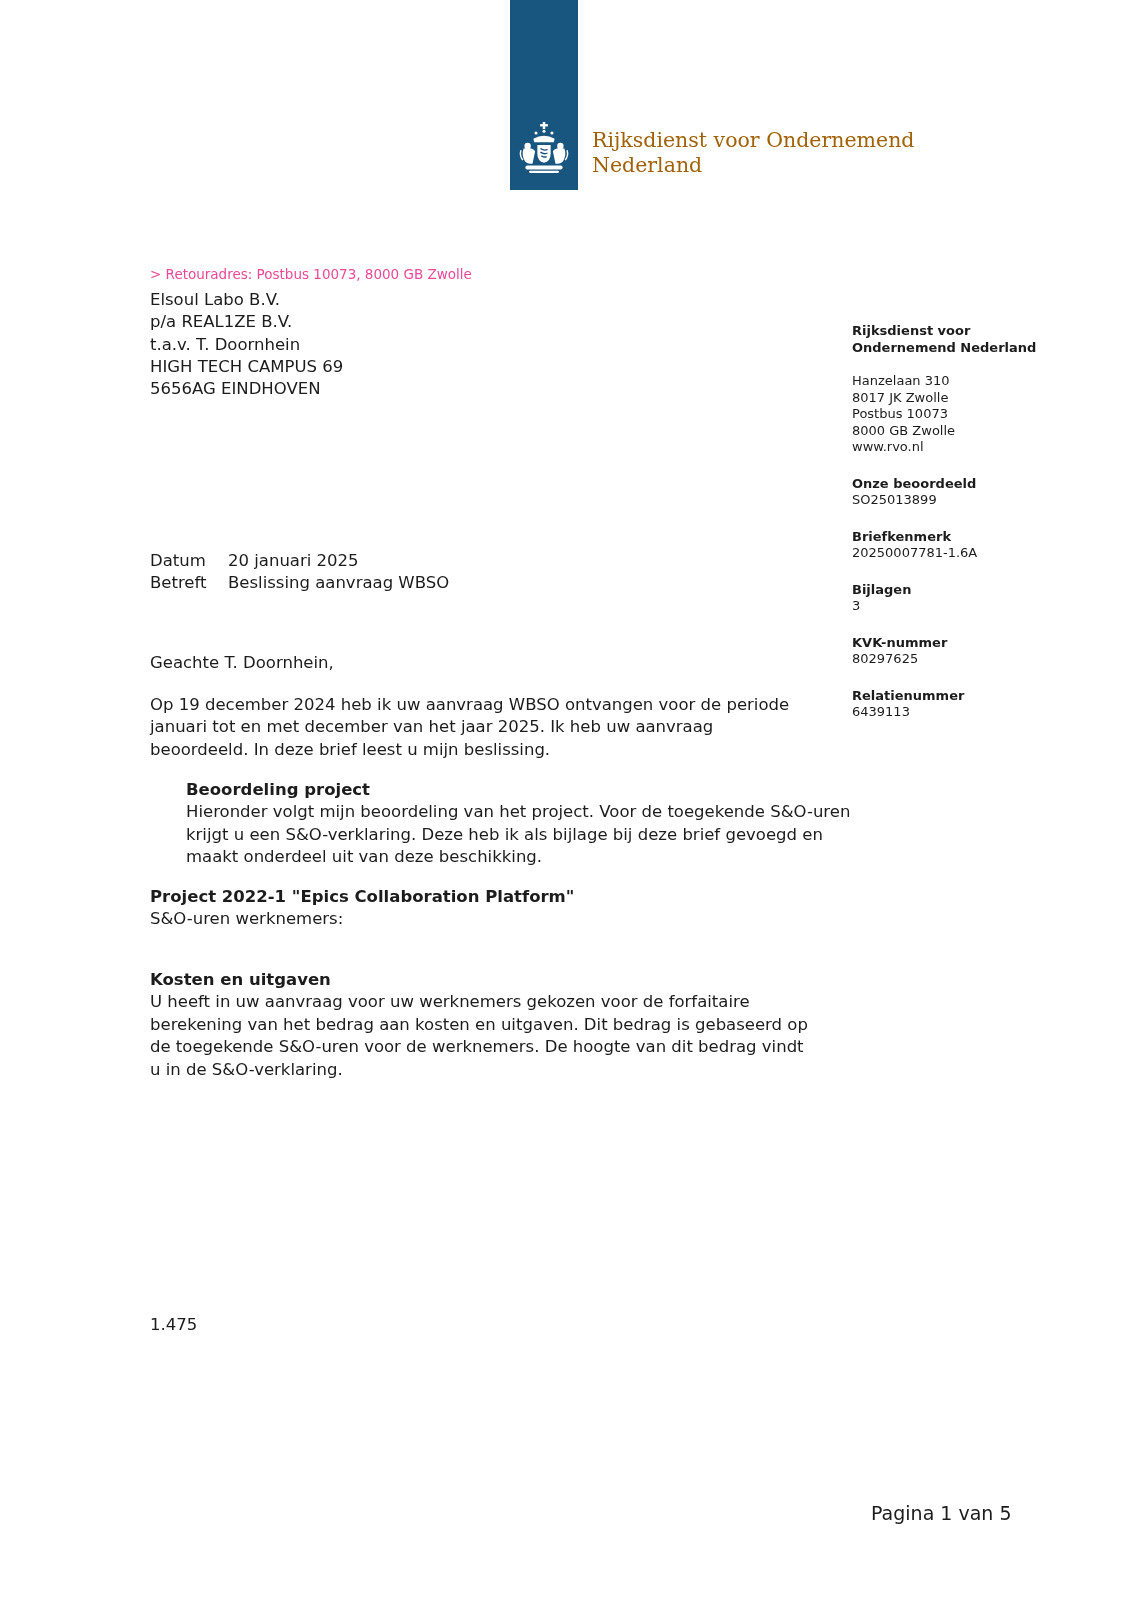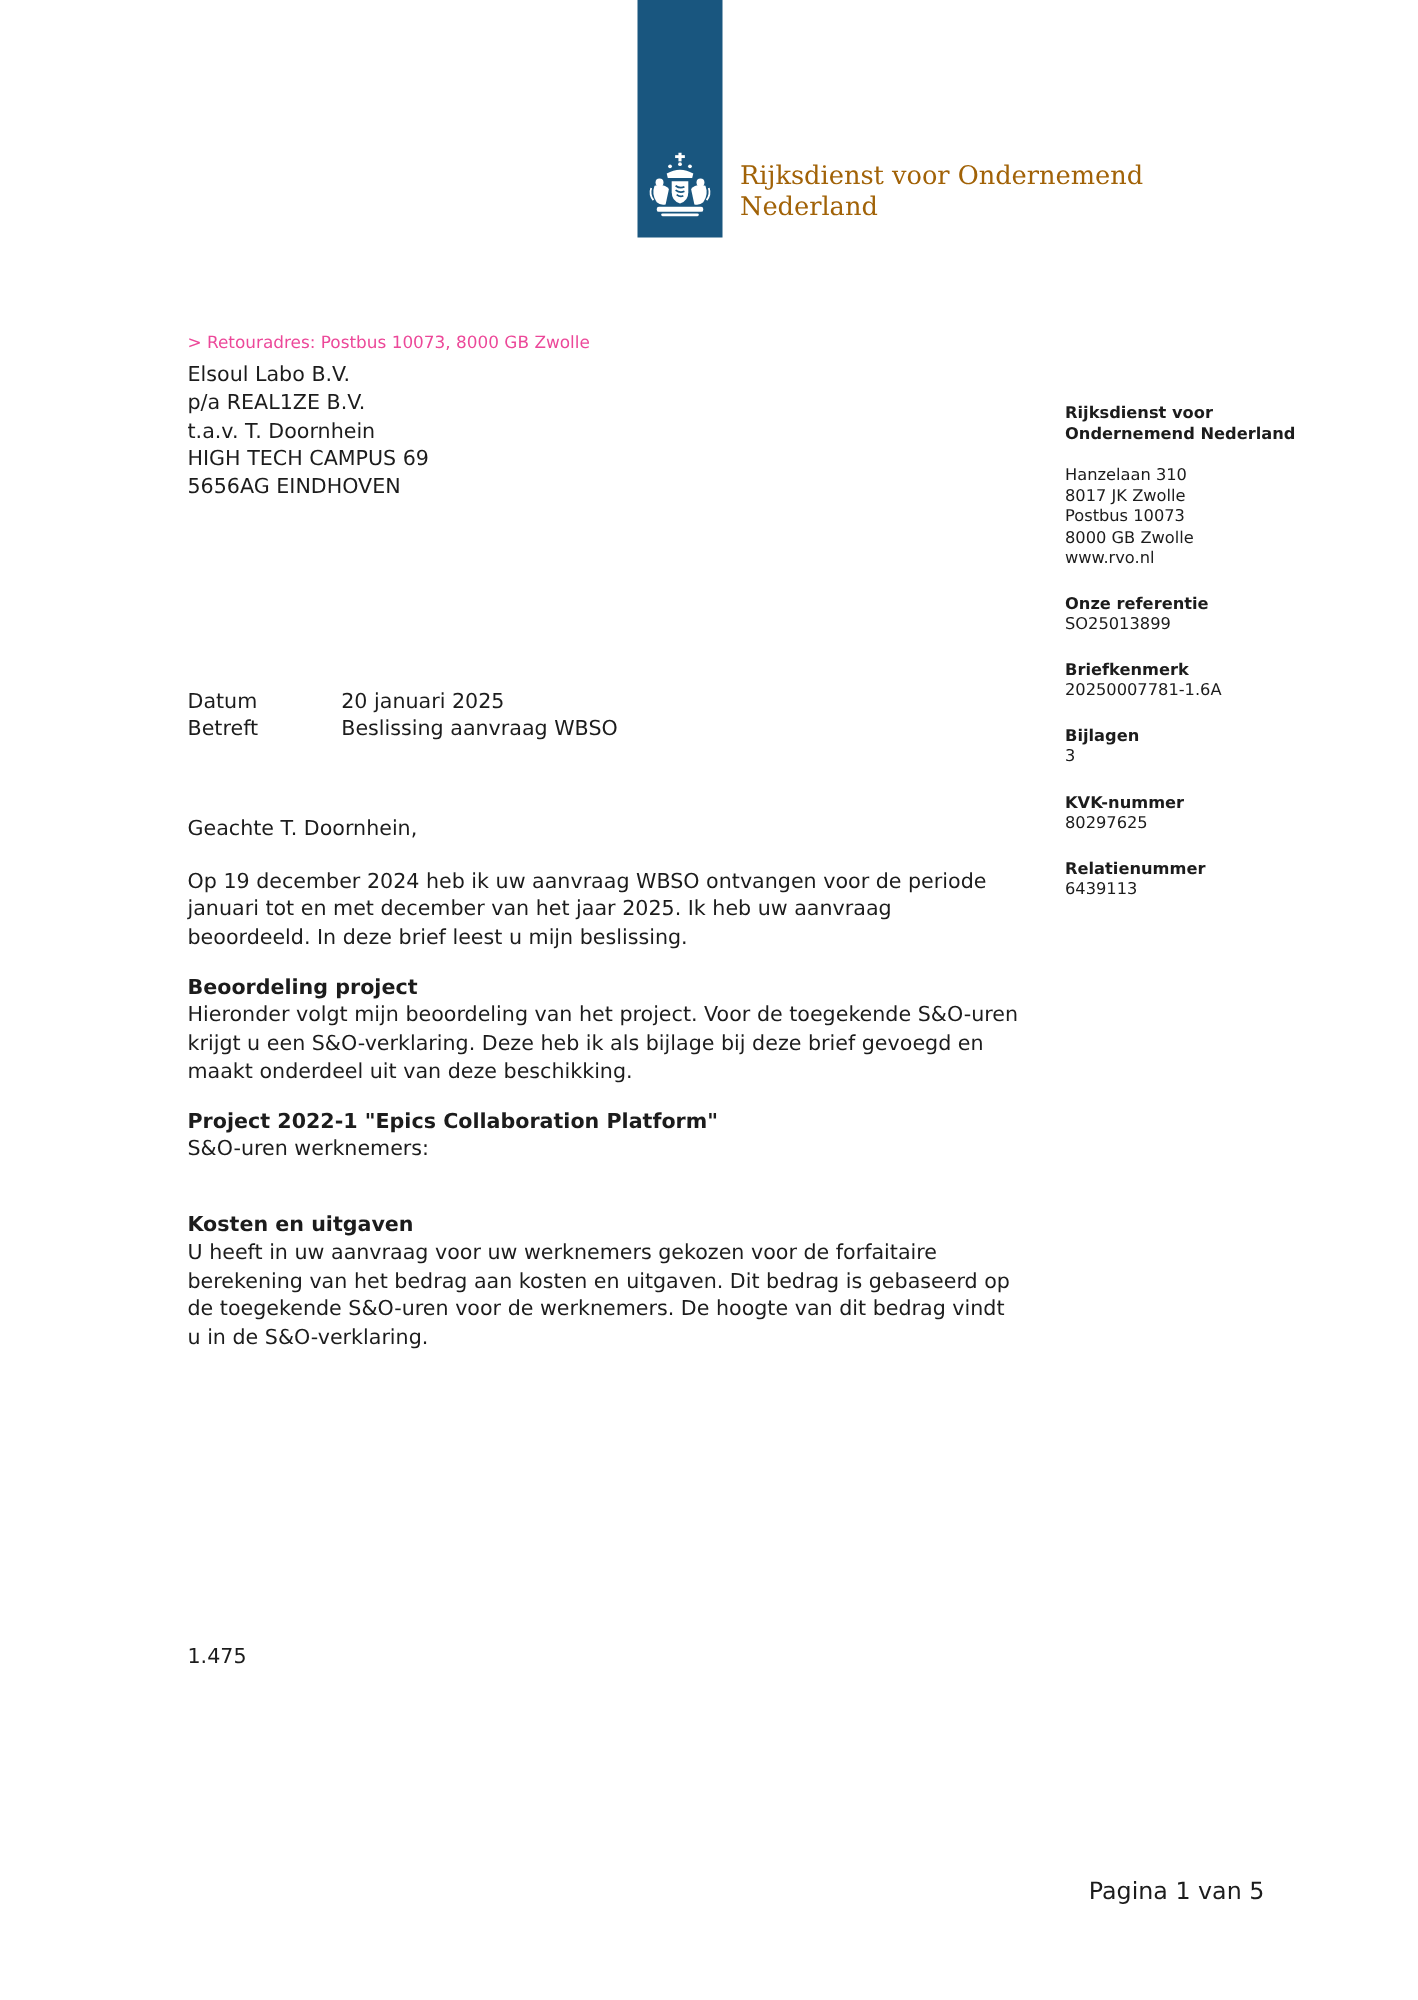--- a/index.html
+++ b/index.html
@@ -13,27 +13,27 @@
   
   .logo-ribbon{left:510px;top:0;width:68px;height:190px;background:#19567f;}
   .emblem{position:absolute;left:7px;bottom:6px;width:54px;height:62px;}
   .logo-text{left:592px;top:128px;font-family:"DejaVu Serif",serif;
     font-size:20.5px;line-height:25px;color:#a16207;}
 
   
   .return-address{left:150px;top:266px;font-size:13.5px;color:#ec4899;}
   .recipient{left:150px;top:289px;font-size:16.5px;line-height:22.3px;}
   .meta{left:150px;top:550px;font-size:16.5px;line-height:22.3px;}
-  .meta-row{display:flex;gap:45px;}
+  .meta-row{display:flex;}
   .meta-label{width:78px;flex:0 0 78px;}
   .greeting{left:150px;top:653px;font-size:16.5px;}
   .body-par{font-size:16.5px;line-height:22.4px;}
   .intro{left:150px;top:694px;width:665px;}
   .section{left:150px;top:0;width:665px;}
-  .sec-1{top:779px;}
+  .sec-1{top:779px;margin-left:36px;}
   .sec-2{top:886px;}
   .sec-3{top:969px;}
   .sec-heading{font-size:16.5px;line-height:22.4px;font-weight:700;}
   .kv-row{display:flex;font-size:16.5px;line-height:22.4px;flex-direction:column;}
   .kv-label{width:406px;flex:0 0 406px;}
 
   
   .sidebar{left:852px;top:295px;width:190px;font-size:13px;line-height:16.5px;margin-top:28px;}
   .sb-group{margin-bottom:20px;}
   .sb-label{font-weight:700;}
@@ -132,21 +132,21 @@
     <div class="sb-label spaced">Rijksdienst voor Ondernemend Nederland</div>
     <div>Hanzelaan 310</div>
     <div>8017 JK Zwolle</div>
     <div>Postbus 10073</div>
     <div>8000 GB Zwolle</div>
     <div>www.rvo.nl</div>
   </div>
 
 
   <div class="sb-group">
-    <div class="sb-label">Onze referentie</div>
+    <div class="sb-label">Onze beoordeeld</div>
     <div>SO25013899</div>
   </div>
 
   <div class="sb-group">
     <div class="sb-label">Briefkenmerk</div>
     <div>20250007781-1.6A</div>
   </div>
 
   <div class="sb-group">
     <div class="sb-label">Bijlagen</div>

